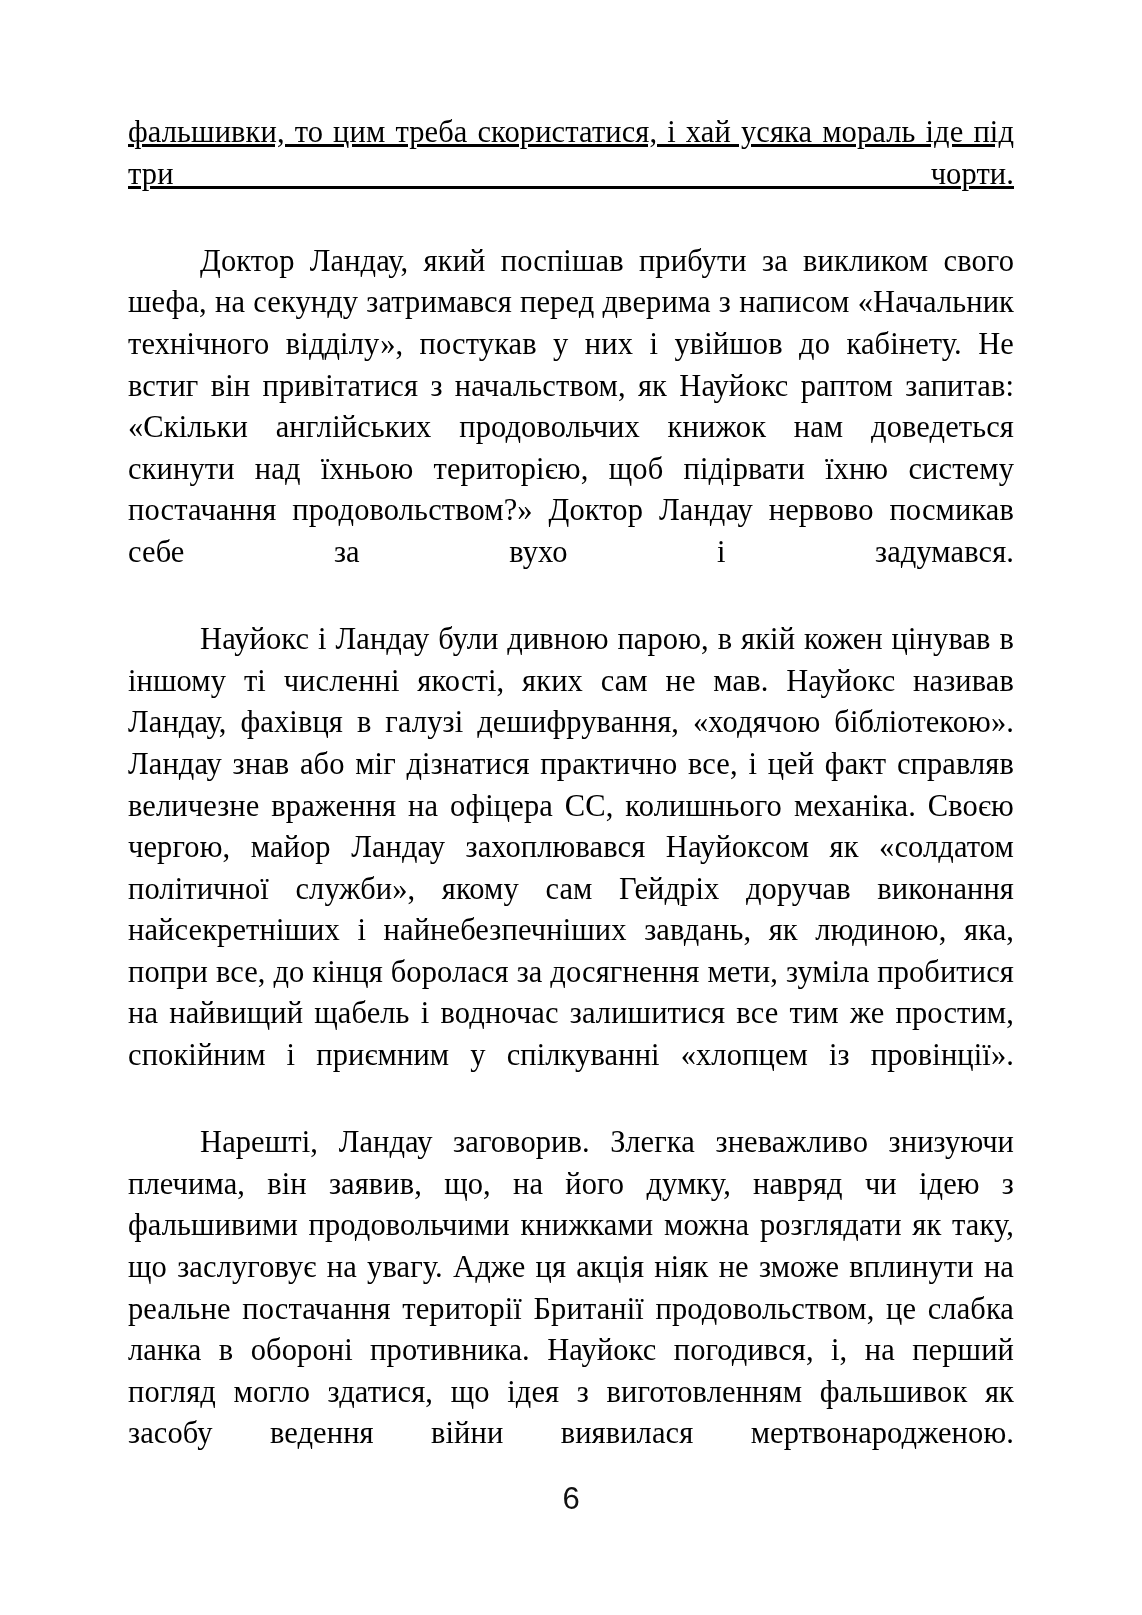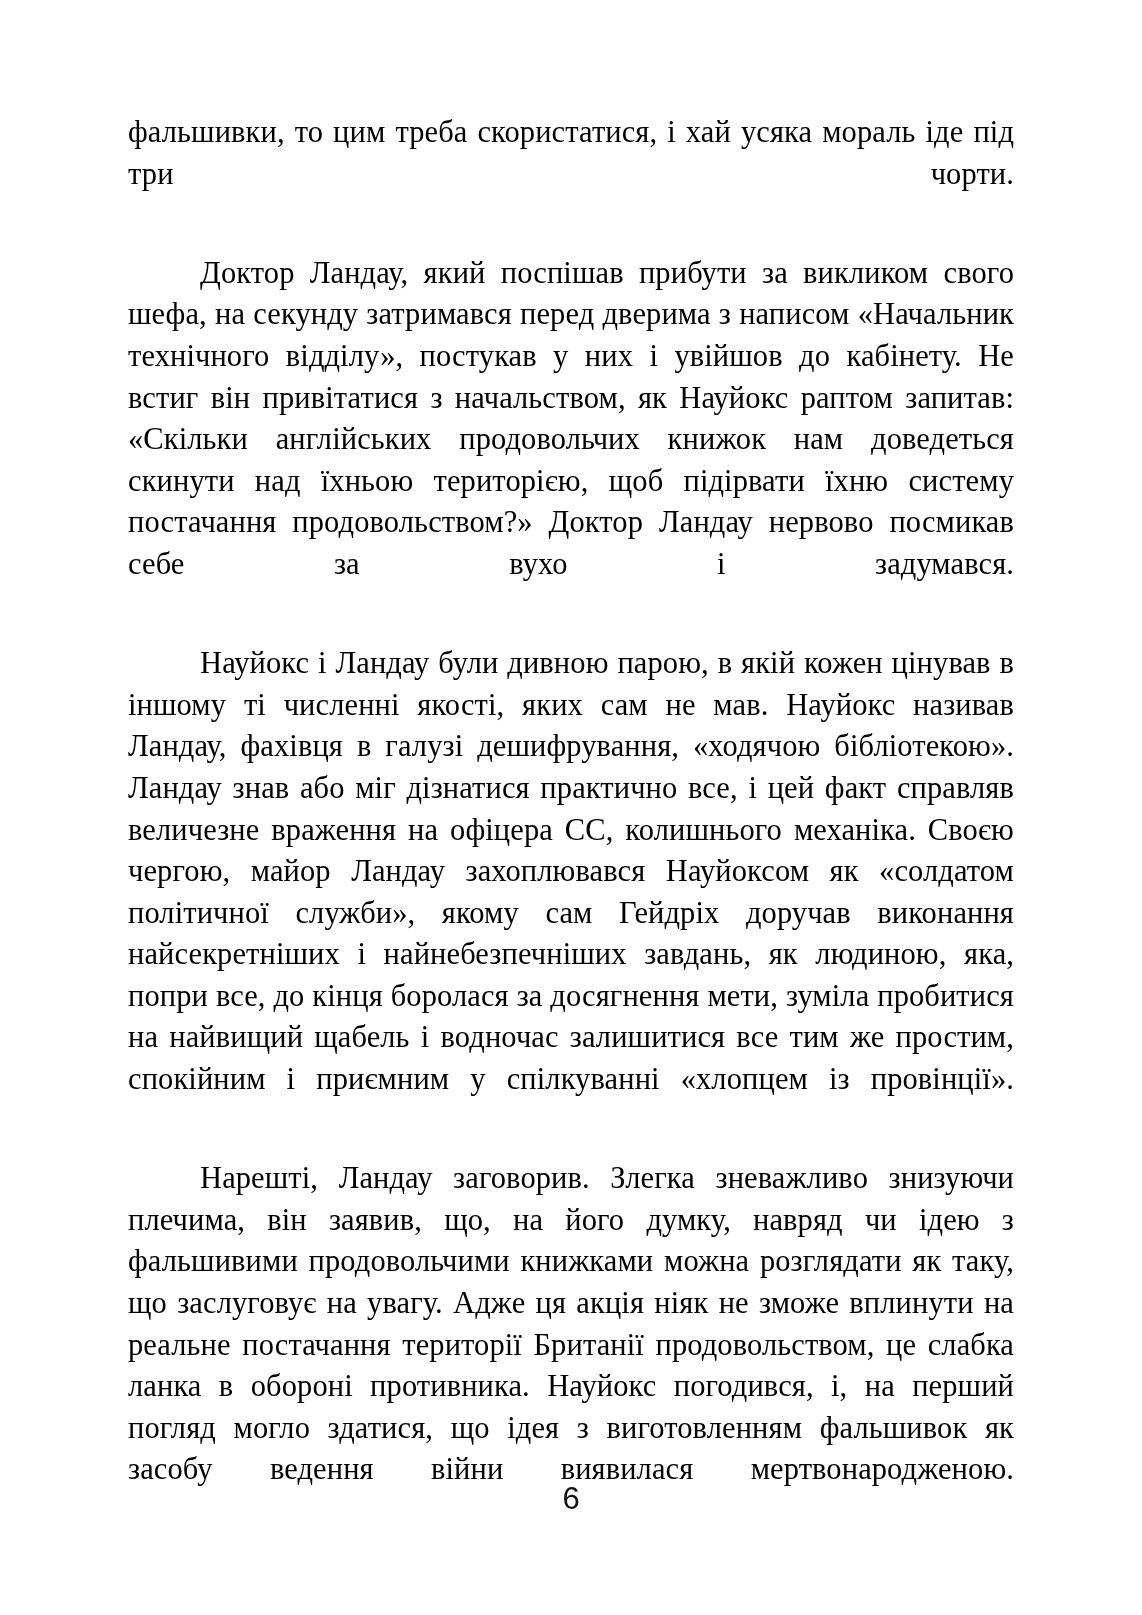--- a/index.html
+++ b/index.html
@@ -41,35 +41,36 @@
     text-justify: inter-word;
     letter-spacing: 0.1px;
     word-spacing: 0px;
     hyphens: manual;
     -webkit-hyphens: manual;
   }
 
   
   .para.continuation {
     text-indent: 0;
+    text-decoration: underline;
   }
   
   .para.indented {
     text-indent: 72px;
   }
 
   
   .para::after {
     content: "";
     display: inline-block;
     width: 100%;
   }
 
   .para + .para {
-    margin-top: 16px;
+    margin-top: 4px;
     font-family: Liberation Serif, serif;
   }
 
   
   .page-number {
     position: absolute;
     left: 0;
     right: 0;
     top: 1481px;
     text-align: center;

